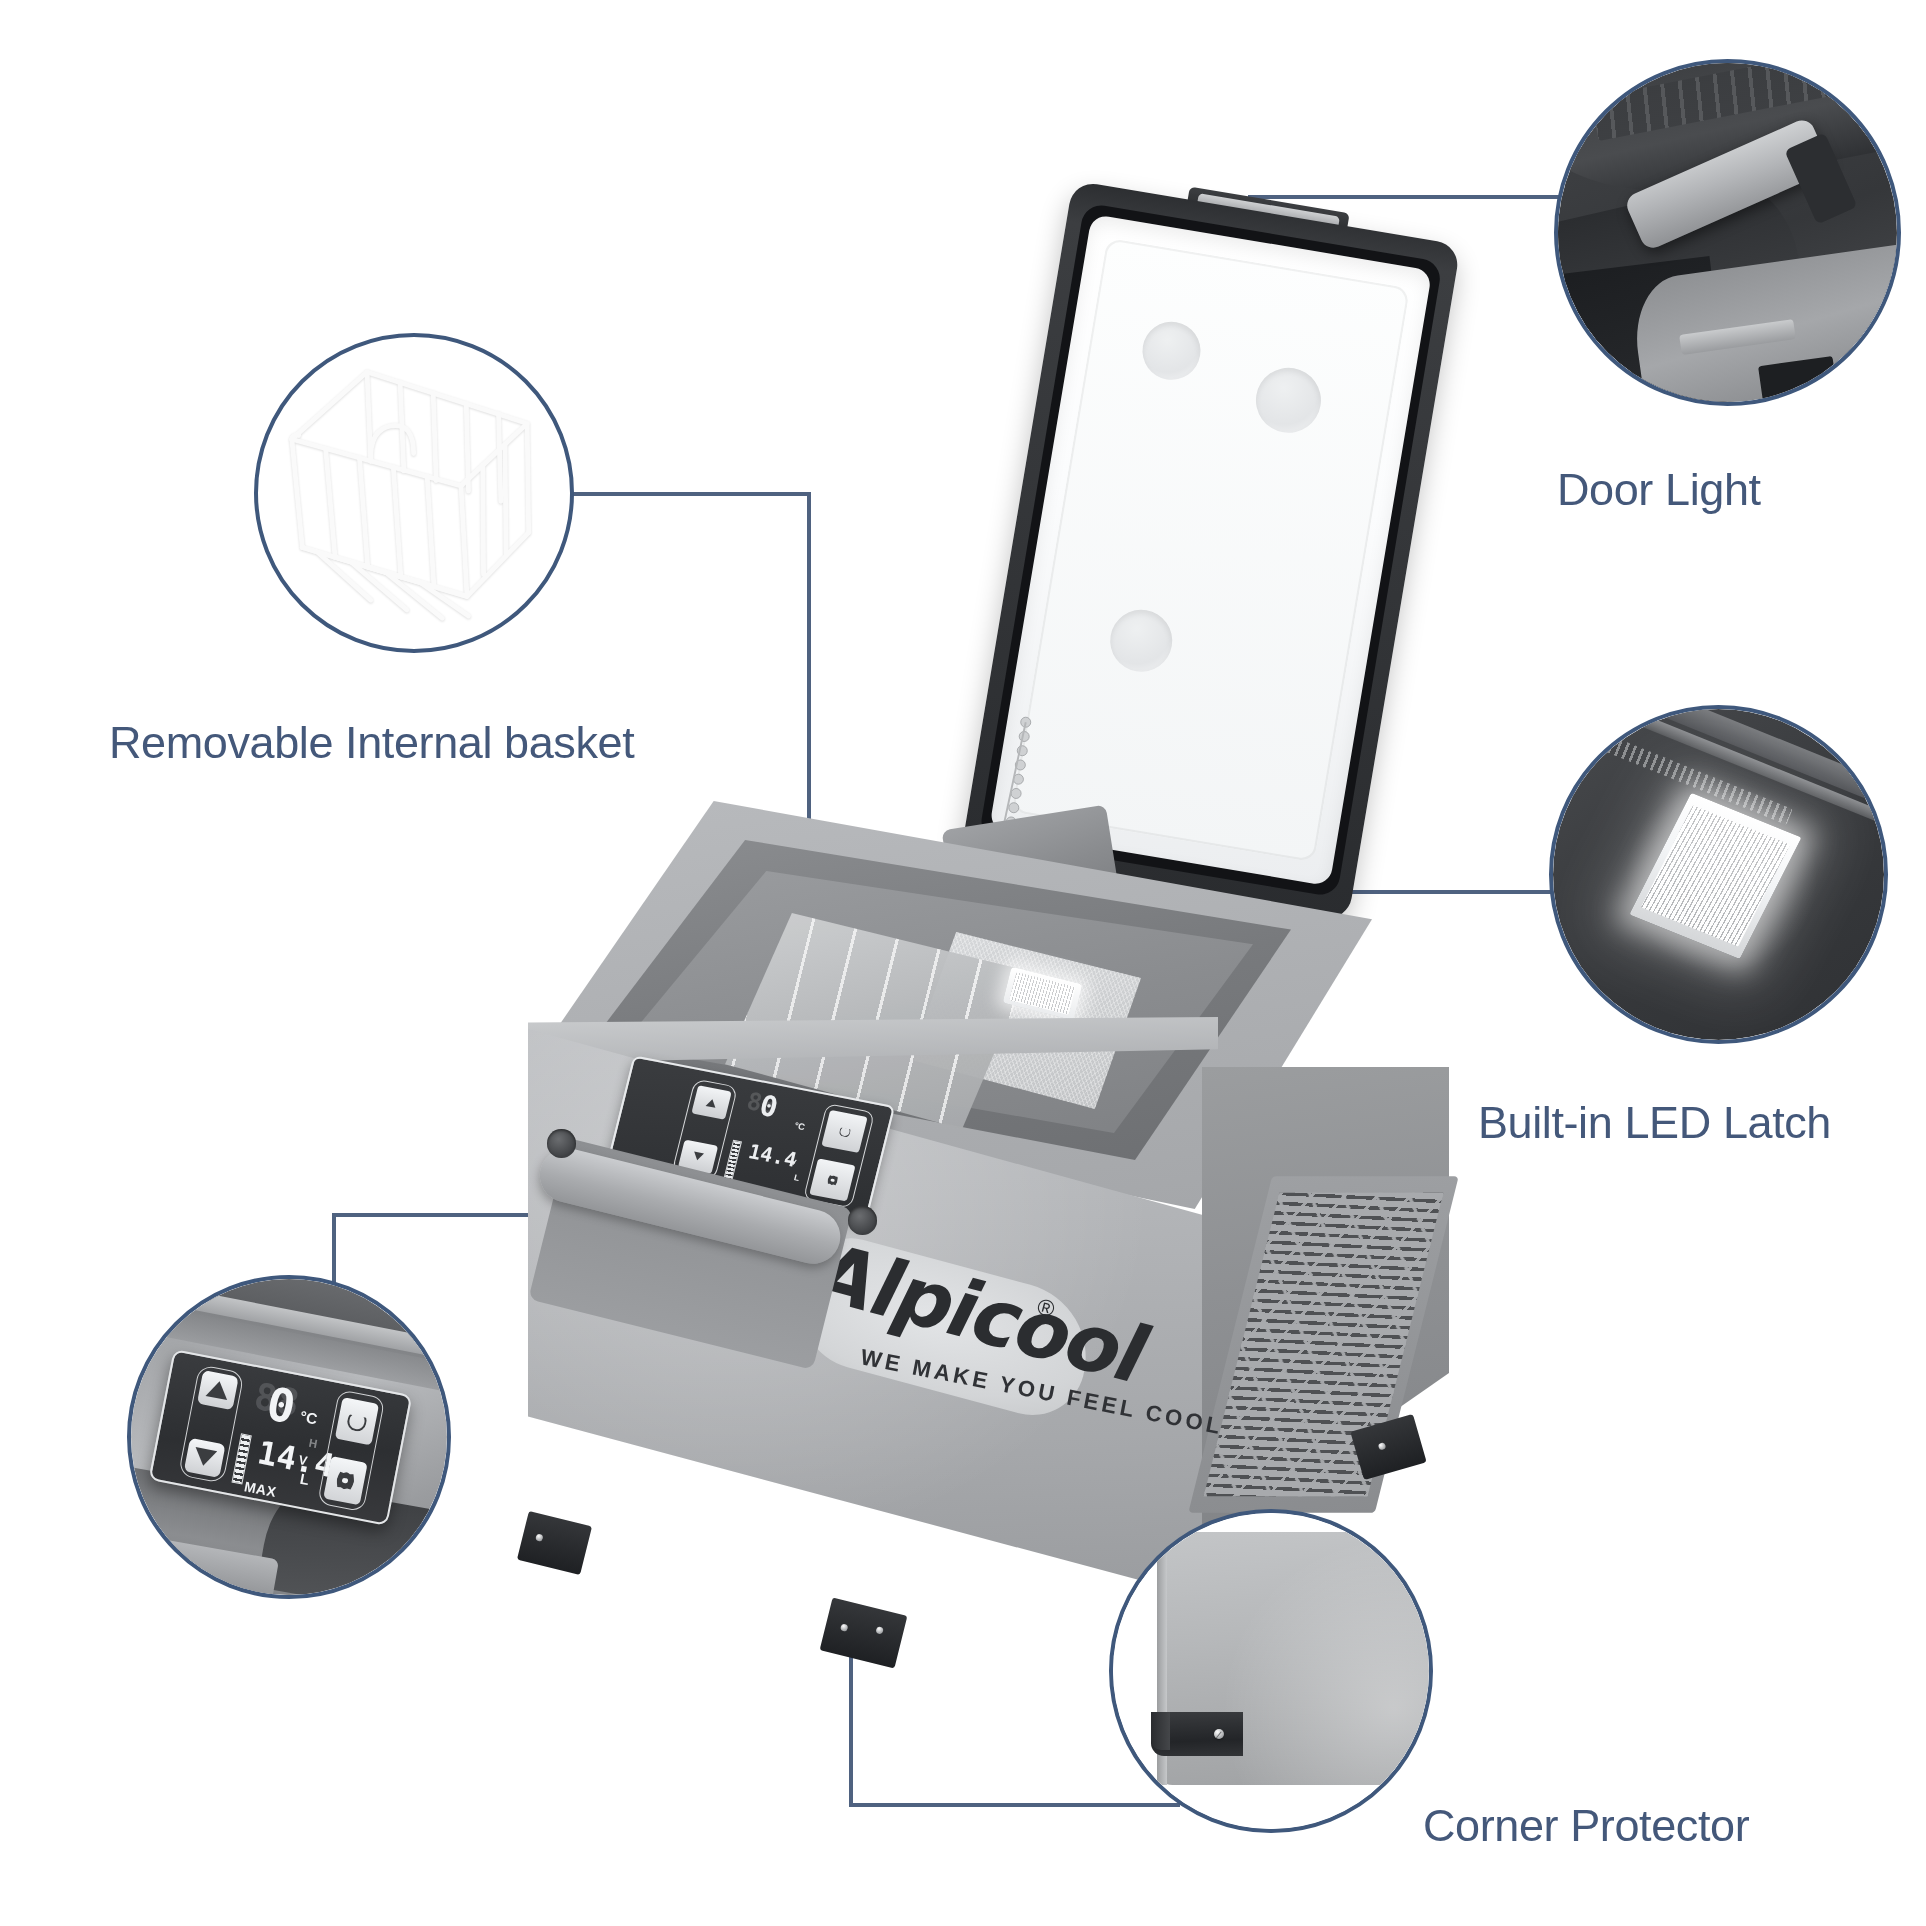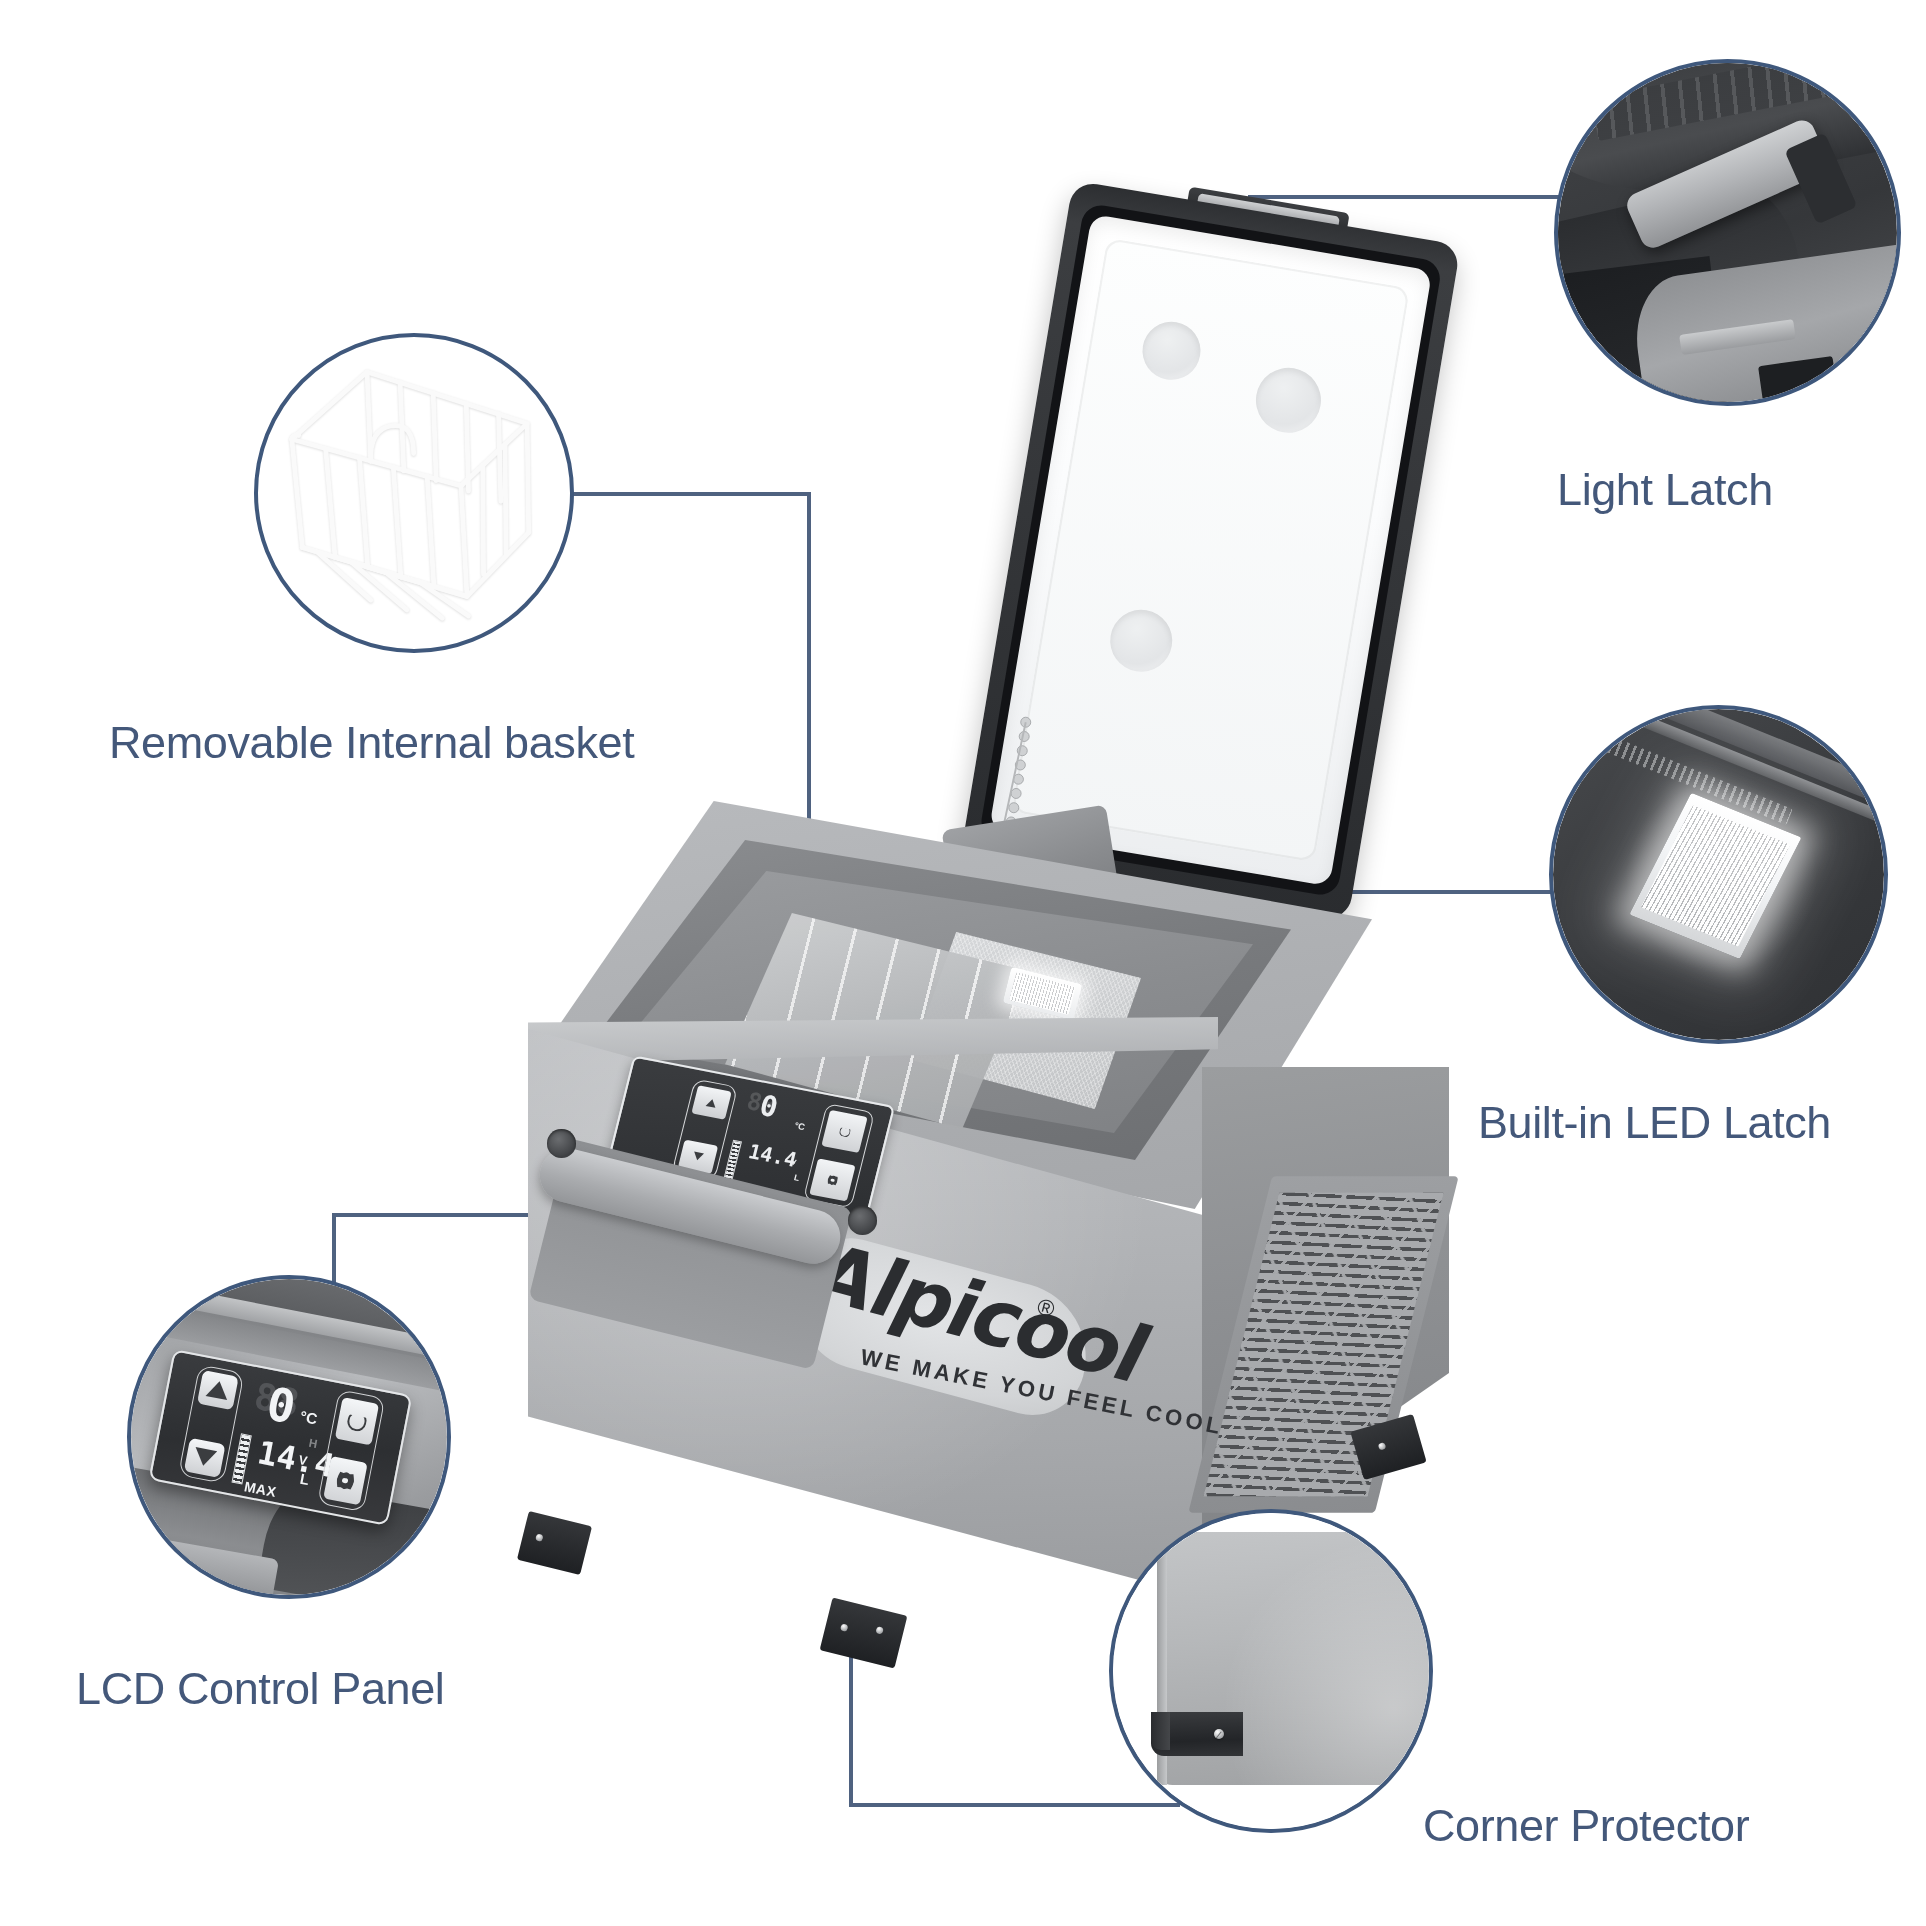--- a/index.html
+++ b/index.html
@@ -534,21 +534,21 @@
       <div class="latch-ribs"></div>
       <div class="latch-lowlid"></div>
       <div class="latch-dark-inner"></div>
       <div class="latch-body"></div>
       <div class="latch-bodylip"></div>
       <div class="latch-bar"></div>
       <div class="latch-barcap"></div>
       <div class="latch-chipblk"></div>
     </div>
   </div>
-  <div class="callout-label" style="left:1557px;top:464px;">Light Latch</div>
+  <div class="callout-label" style="left:1557px;top:464px;">Door Light</div>
 
   <div class="bubble" style="left:1549px;top:705px;width:339px;height:339px;">
     <div class="bubble-inner">
       <div class="led-bg"></div>
       <div class="led-rim1"></div>
       <div class="led-rim2"></div>
       <div class="led-seal"></div>
       <div class="led-glow"></div>
       <div class="led-lamp"></div>
     </div>
@@ -591,21 +591,20 @@
           <div class="lcd-sqbtn pw">
             <span class="pwico"></span>
           </div>
           <div class="lcd-sqbtn gr">
             <span class="grico"></span>
           </div>
         </div>
       </div>
     </div>
   </div>
-  <div class="callout-label" style="left:76px;top:1663px;">LCD Control Panel</div>
 
   <div class="bubble" style="left:1109px;top:1509px;width:324px;height:324px;">
     <div class="bubble-inner">
       <div class="cp-bg"></div>
       <div class="cp-body"></div>
       <div class="cp-edge"></div>
       <div class="cp-cap"></div>
       <div class="cp-capface"></div>
       <span class="cp-screw" style="left:32%;top:68.5%;"></span>
     </div>

